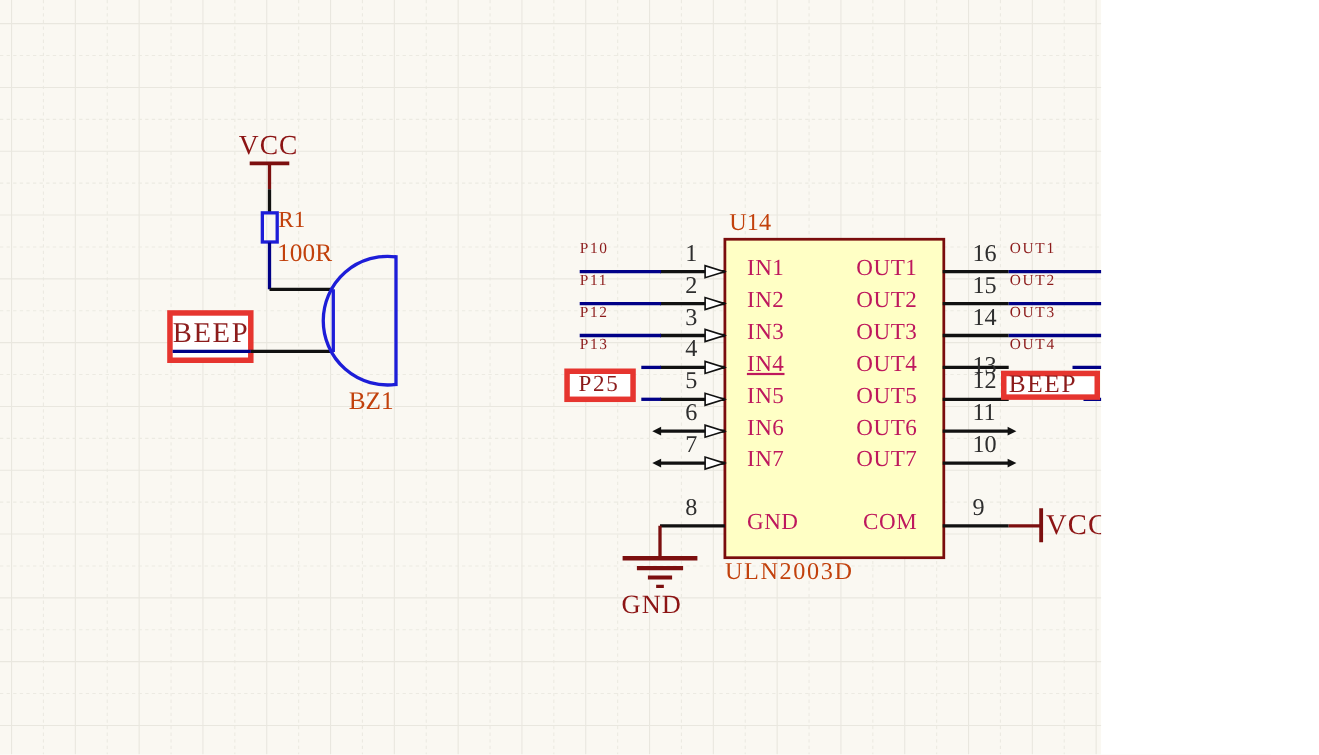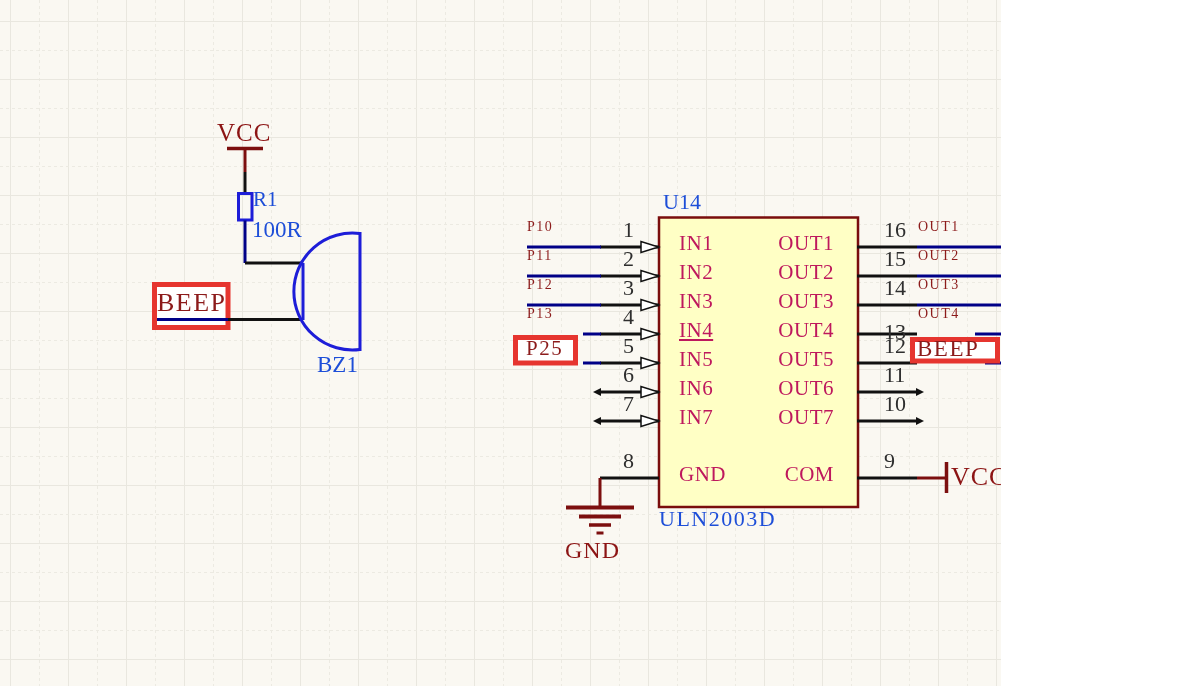--- a/index.html
+++ b/index.html
@@ -8,21 +8,21 @@
     width:1001px;height:686px;
     background:#FAF8F2;
     overflow:hidden;
     font-family:"Liberation Serif","DejaVu Serif",serif;
   }
   #schematic-svg{position:absolute;left:0;top:0;}
   .txt{position:absolute;white-space:nowrap;line-height:1;}
   .net{color:#8C1B1B;font-size:14px;letter-spacing:1.5px;}
   .pinnum{color:#2E2E2E;font-size:22px;}
   .pinname{color:#be185d;font-size:21px;letter-spacing:0.5px;}
-  .bluetxt{color:#1d4ed8;}
+  .bluetxt{color:#c2410c;}
   .power{color:#8C1414;letter-spacing:1px;}
   .ralign{text-align:right;}
 </style>
 </head>
 <body>
 
 <div id="stage">
 
 <svg id="schematic-svg" width="1199" height="686" viewBox="0 0 1199 686">
 

